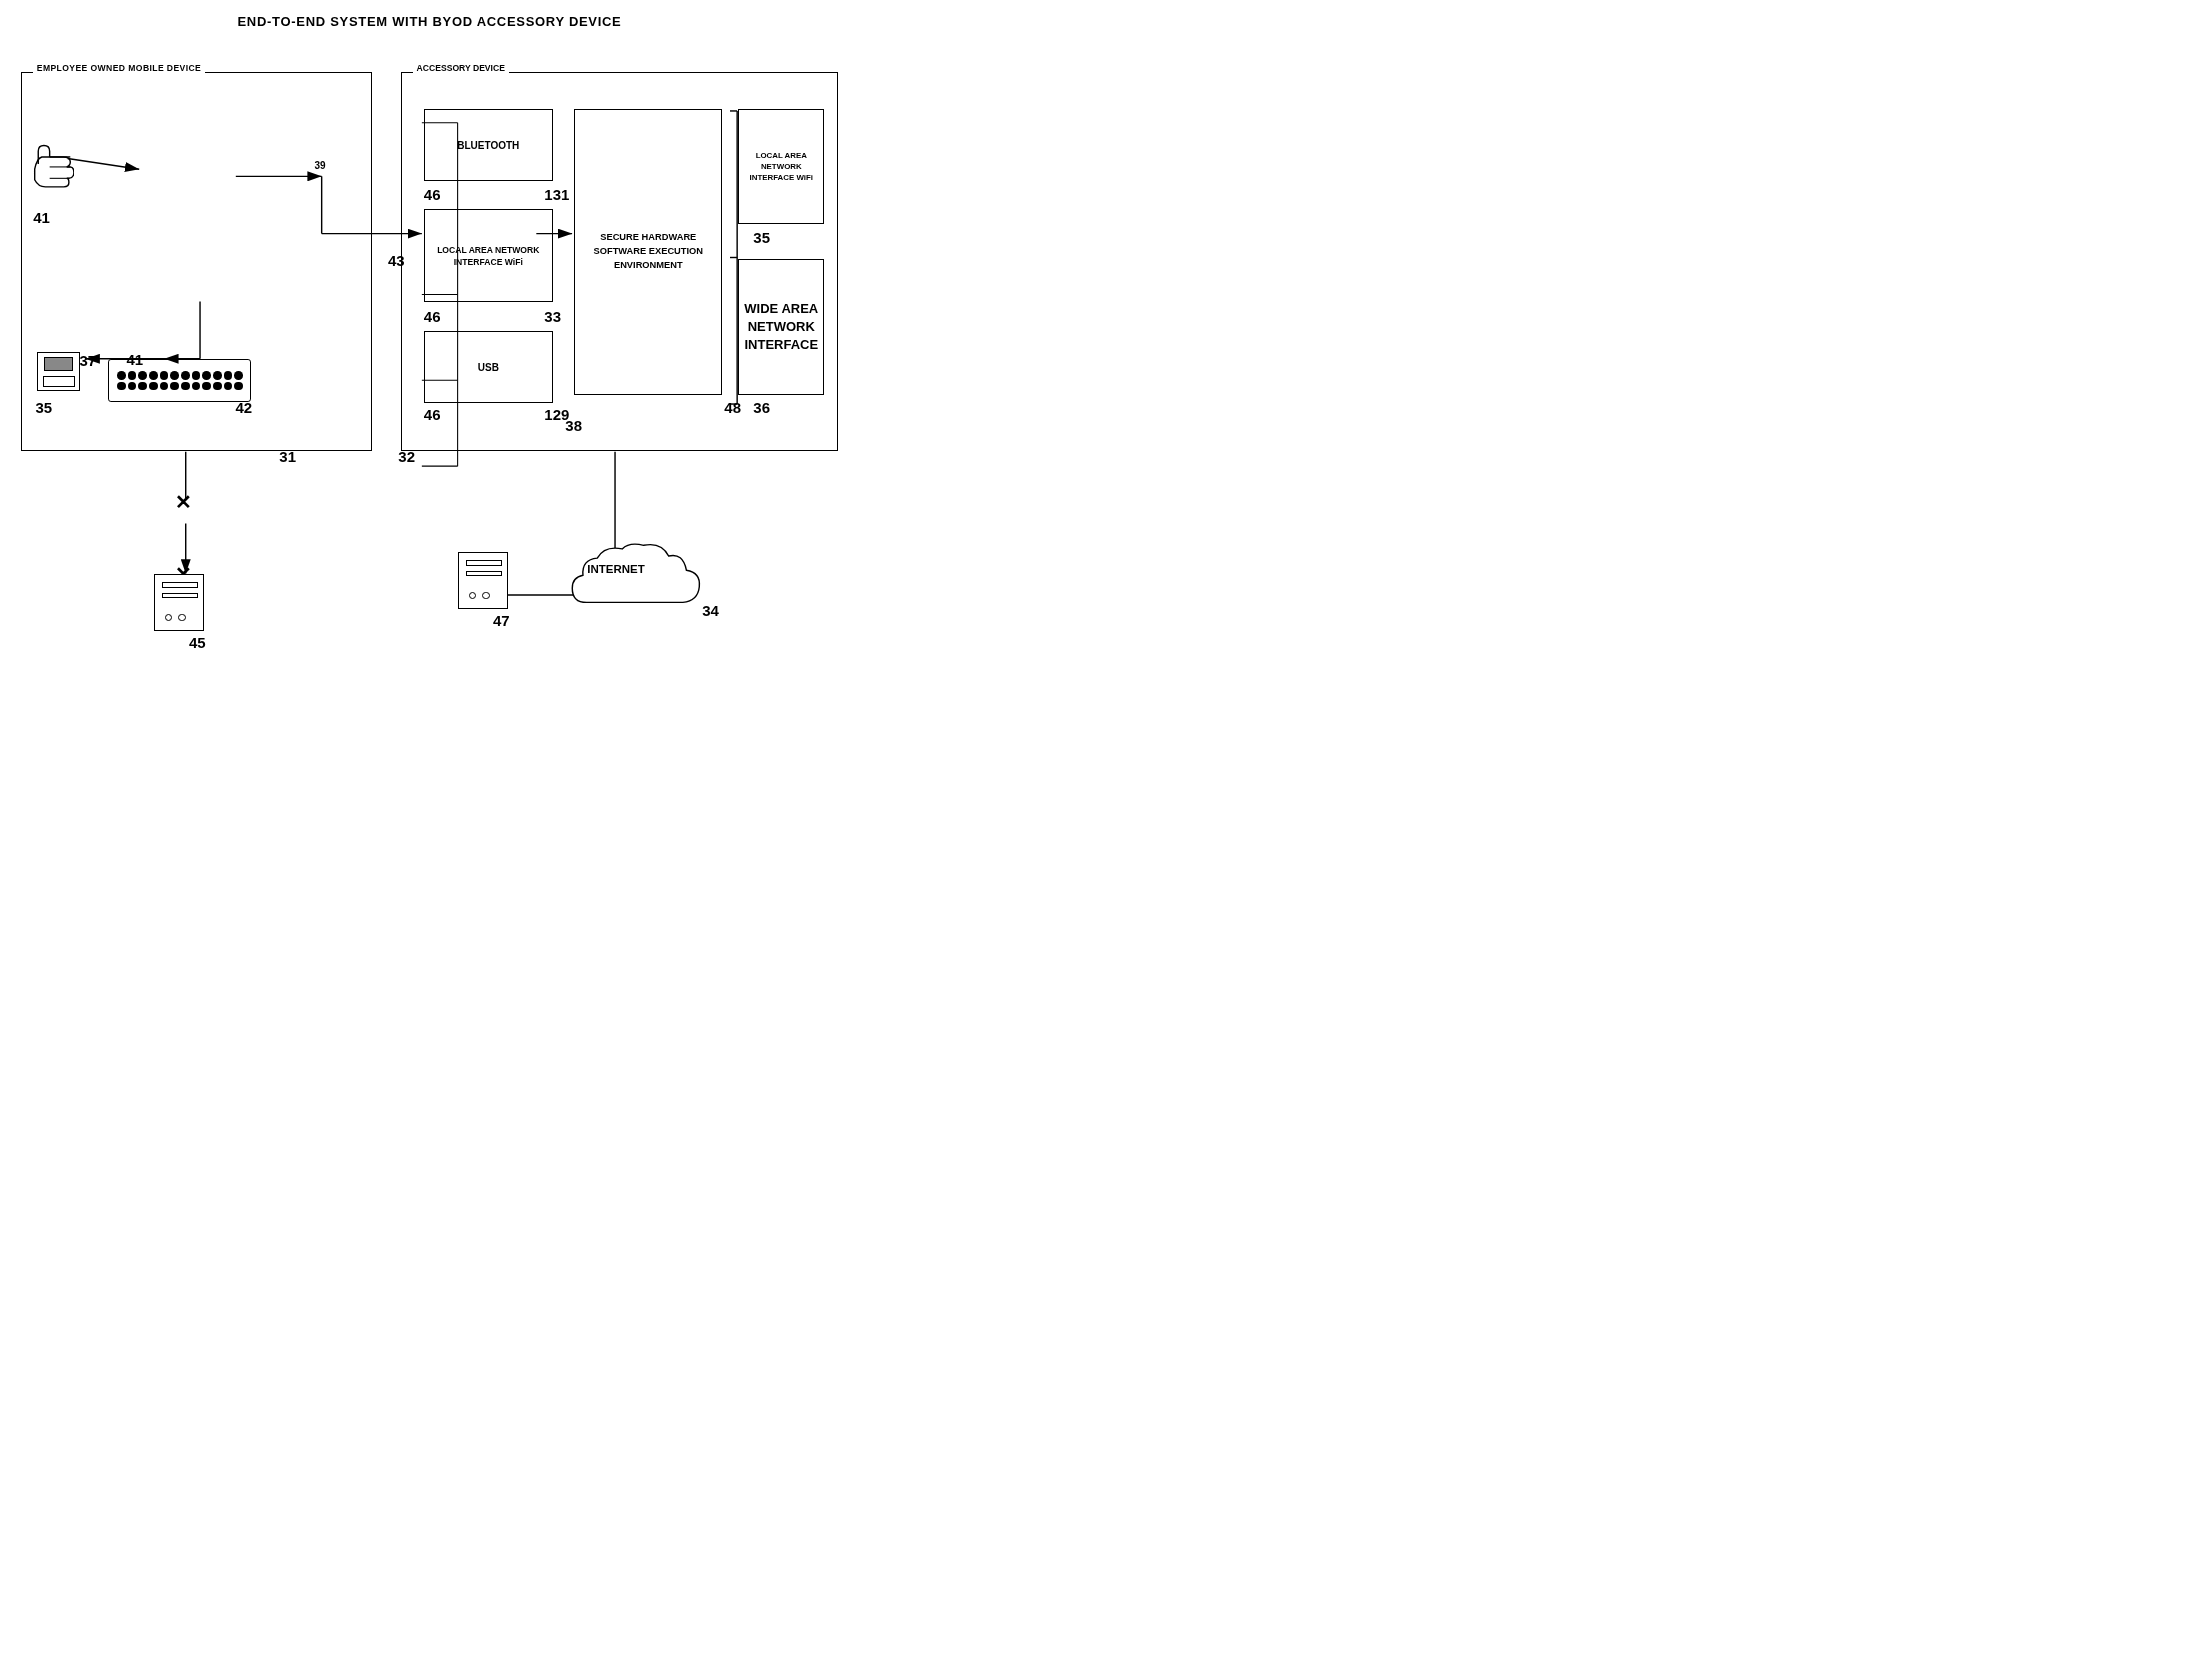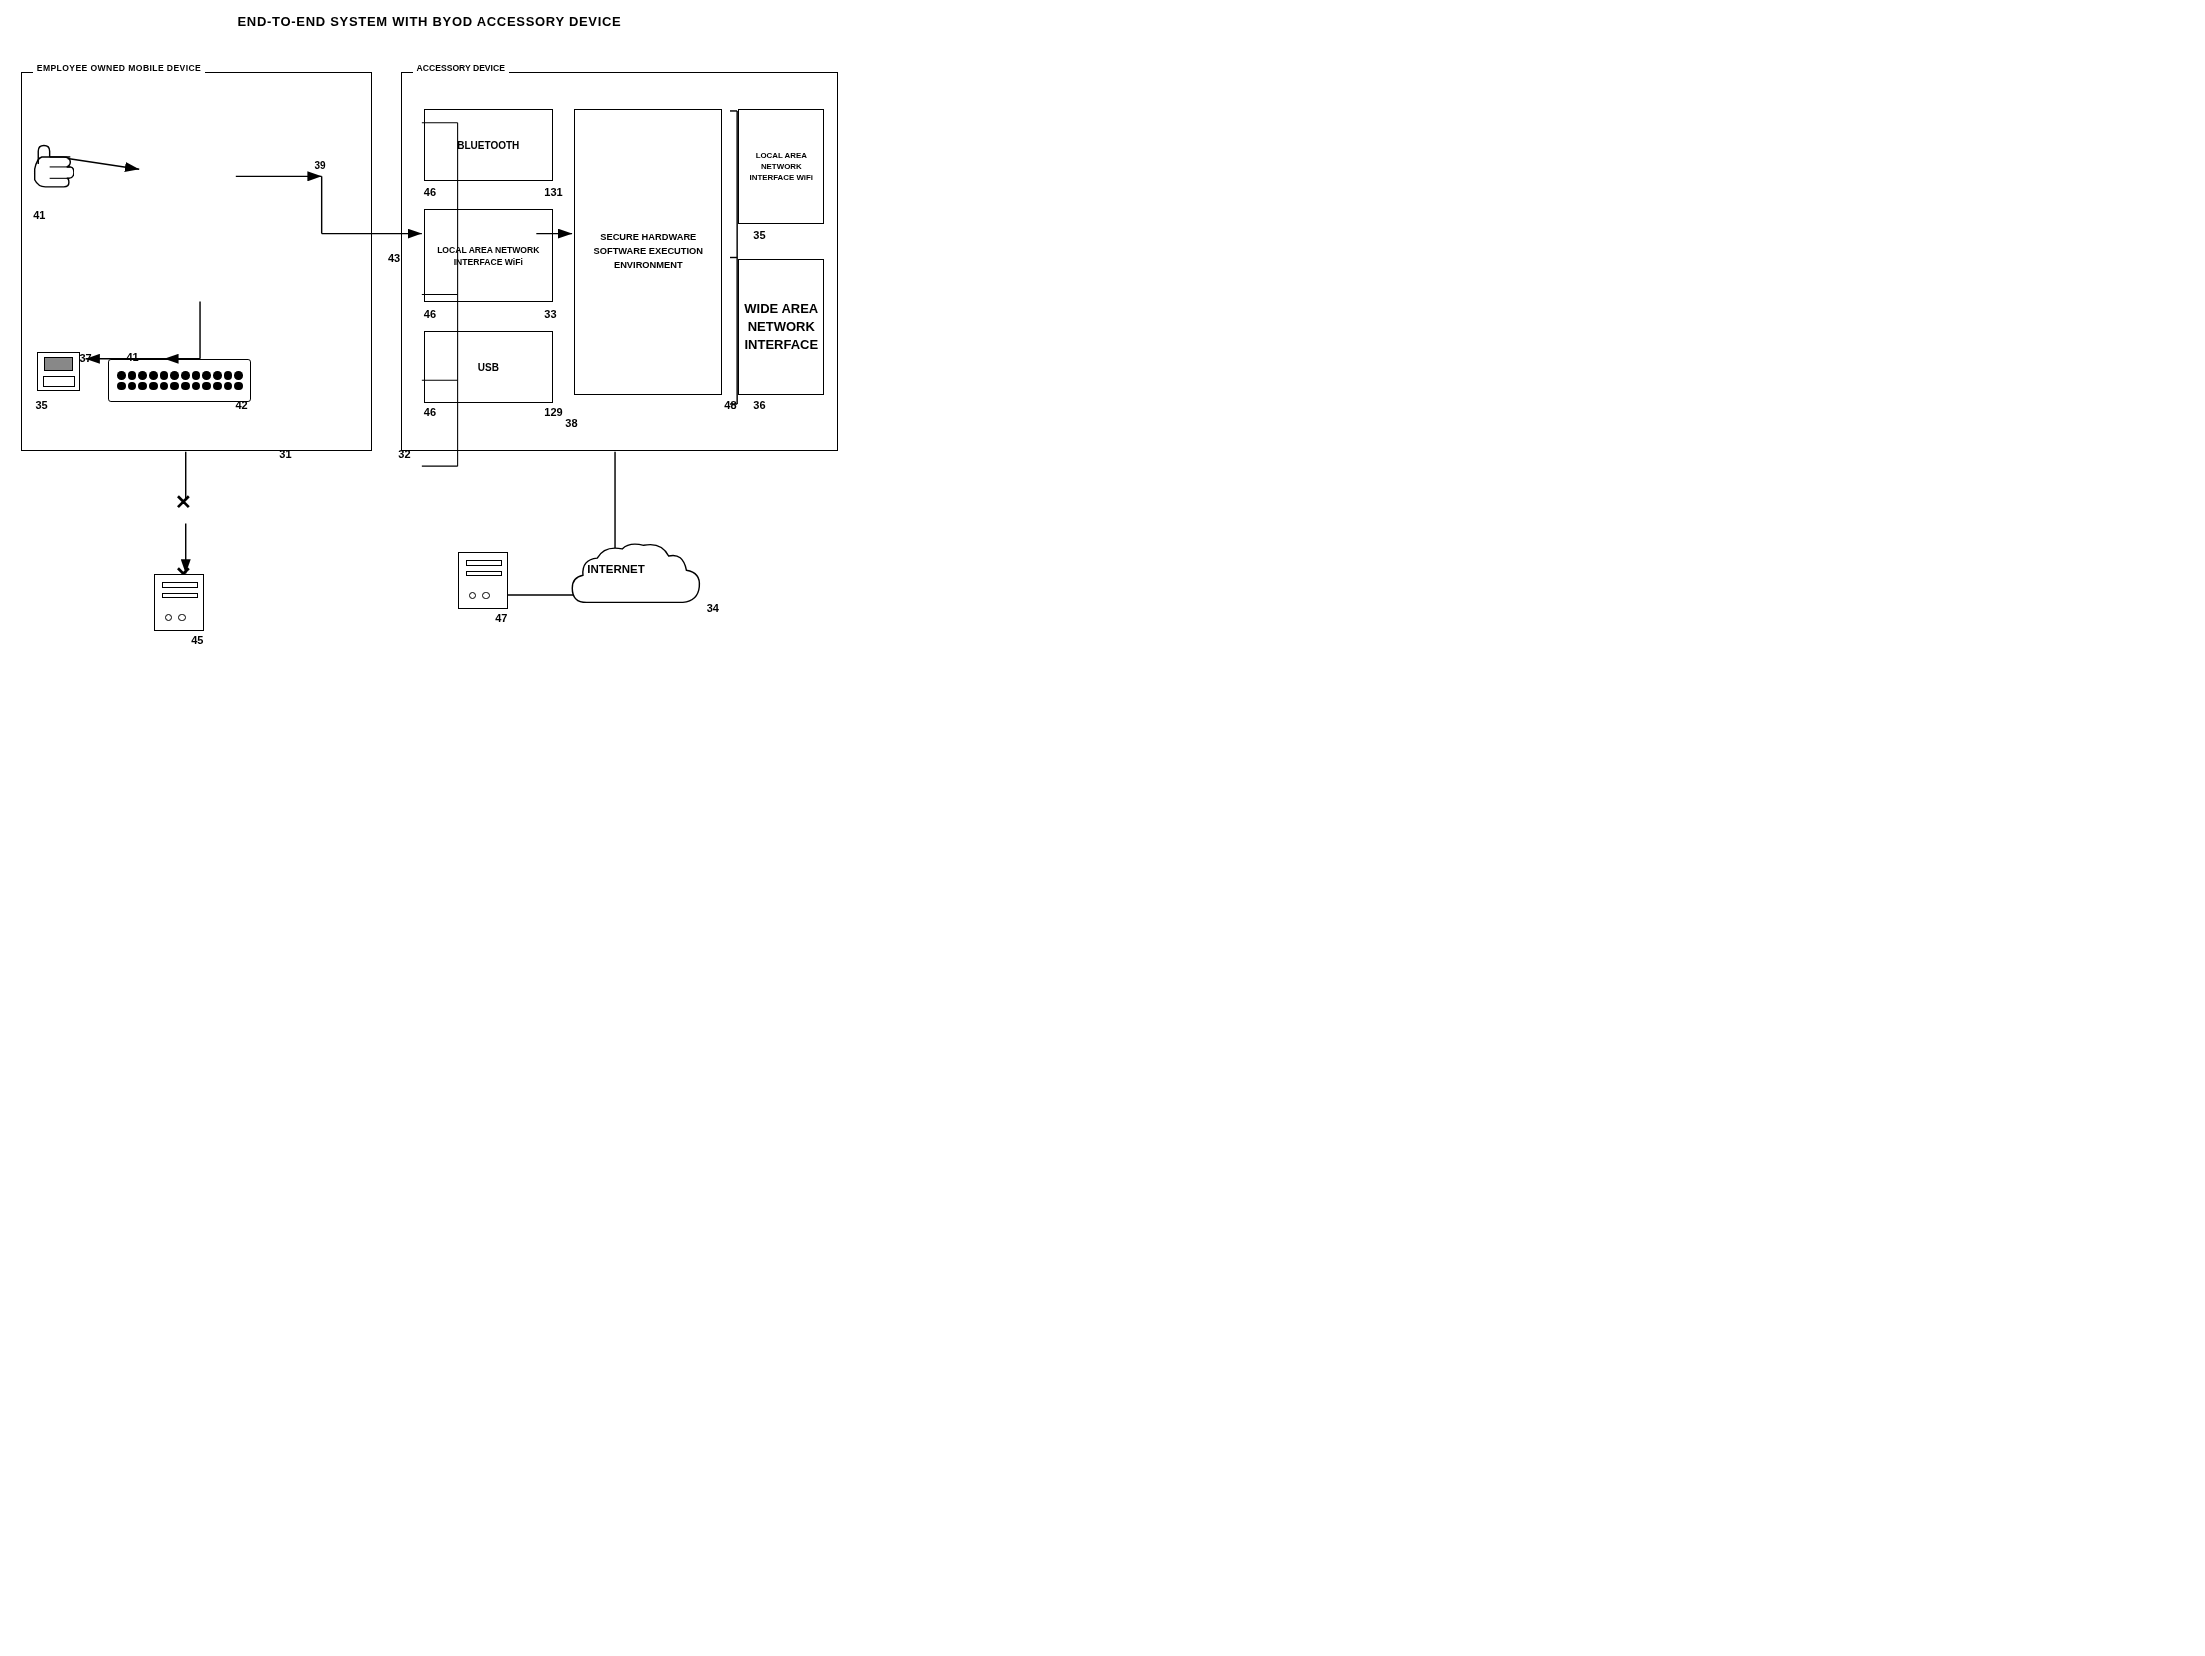--- a/index.html
+++ b/index.html
@@ -207,21 +207,21 @@
     }
     .wan-right-text {
       font-weight: bold;
       font-size: 13px;
       line-height: 1.4;
     }
     
     .num {
       position: absolute;
       font-weight: bold;
-      font-size: 11px;
+      font-size: 15px;
     }
     
     svg.arrows {
       position: absolute;
       top: 0;
       left: 0;
       width: 100%;
       height: 100%;
       pointer-events: none;
       overflow: visible;

